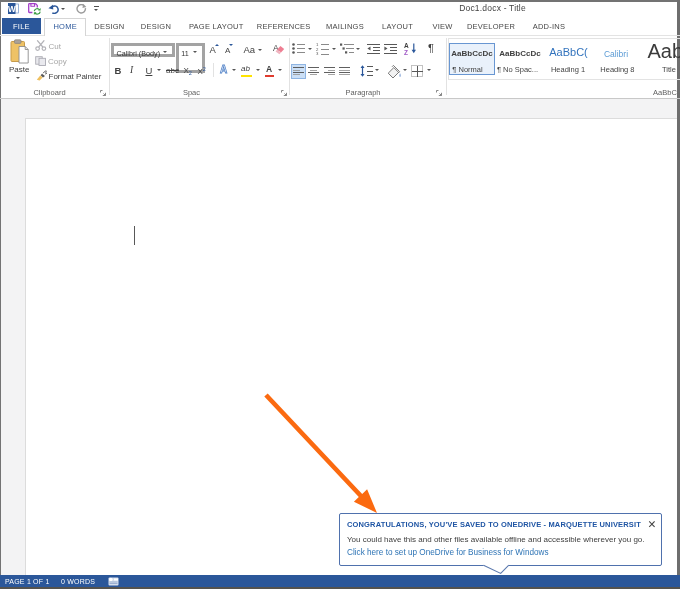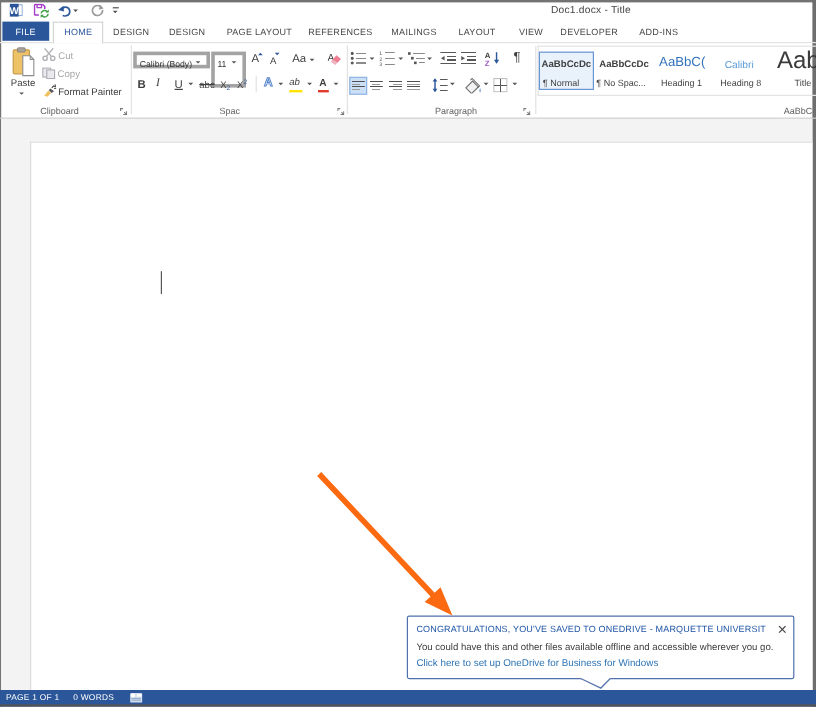--- a/index.html
+++ b/index.html
@@ -61,21 +61,21 @@
 <div class="a tab ctr" style="left:491px;top:21.6px">DEVELOPER</div>
 <div class="a tab ctr" style="left:549px;top:21.6px">ADD-INS</div>
 
 <div class="a" style="left:0;top:97.5px;width:680px;height:1px;background:#c8c8c8"></div>
 <div class="a sep" style="left:108.5px"></div>
 <div class="a sep" style="left:288.5px"></div>
 <div class="a sep" style="left:446px"></div>
 
 <div class="a glbl ctr" style="left:49.5px;top:88.3px">Clipboard</div>
 <div class="a glbl ctr" style="left:191.5px;top:88.3px">Spac</div>
-<div class="a glbl ctr" style="left:380px;top:88.3px">Paragraph</div>
+<div class="a glbl ctr" style="left:363px;top:88.3px">Paragraph</div>
 <div class="a glbl ctr" style="left:665px;top:88.3px">AaBbC</div>
 <svg class="a dlg" style="left:99.8px;top:89.6px" viewBox="0 0 6 6">
     <path d="M0.5 2.5 V0.5 H2.5 M3.5 3.5 L5.5 5.5 M5.5 2.8 V5.5 H2.8" fill="none" stroke="#7a7a7a" stroke-width="0.9"></path>
   </svg>
 <svg class="a dlg" style="left:280.8px;top:89.6px" viewBox="0 0 6 6">
     <path d="M0.5 2.5 V0.5 H2.5 M3.5 3.5 L5.5 5.5 M5.5 2.8 V5.5 H2.8" fill="none" stroke="#7a7a7a" stroke-width="0.9"></path>
   </svg>
 <svg class="a dlg" style="left:435.8px;top:89.6px" viewBox="0 0 6 6">
     <path d="M0.5 2.5 V0.5 H2.5 M3.5 3.5 L5.5 5.5 M5.5 2.8 V5.5 H2.8" fill="none" stroke="#7a7a7a" stroke-width="0.9"></path>
   </svg>
@@ -243,20 +243,20 @@
 <div class="a" style="left:61px;top:577.5px;font-size:7px;letter-spacing:.2px;color:#fff;white-space:nowrap">0 WORDS</div>
 <svg class="a" style="left:108px;top:576.5px" width="11" height="9" viewBox="0 0 11 9">
   <rect x="0.5" y="0.5" width="10" height="8" rx="1" fill="#d5deed"></rect>
   <circle cx="2.8" cy="2.5" r="1.8" fill="#fff"></circle>
   <rect x="6" y="1.5" width="4" height="2" fill="#fff"></rect>
   <path d="M1.5 5 H9.5 M1.5 6.5 H9.5" stroke="#8ba3c9" stroke-width="0.8"></path>
 </svg>
 <div class="a" style="left:0;top:587px;width:680px;height:2px;background:#55534f"></div>
 
 <div class="a" style="left:338.9px;top:513.2px;width:322.9px;height:52.9px;background:#fff;border:1.2px solid #4f71ad;border-radius:2px;box-sizing:border-box"></div>
-<div class="a" style="left:347px;top:519.8px;font-size:7.5px;font-weight:normal;letter-spacing:.15px;color:#1f55a4;white-space:nowrap">CONGRATULATIONS, YOU'VE SAVED TO ONEDRIVE - MARQUETTE UNIVERSIT</div>
+<div class="a" style="left:347px;top:519.8px;font-size:7.5px;font-weight:bold;letter-spacing:.15px;color:#1f55a4;white-space:nowrap">CONGRATULATIONS, YOU'VE SAVED TO ONEDRIVE - MARQUETTE UNIVERSIT</div>
 <div class="a" style="left:647.5px;top:517.8px;font-size:10.5px;color:#454545">✕</div>
 <div class="a" style="left:347px;top:535px;font-size:8px;color:#3d3d3d;white-space:nowrap">You could have this and other files available offline and accessible wherever you go.</div>
 <div class="a" style="left:347px;top:548.3px;font-size:8.2px;color:#2e74b5;white-space:nowrap">Click here to set up OneDrive for Business for Windows</div>
 <svg class="a" style="left:483px;top:564px" width="27" height="11" viewBox="0 0 27 11">
   <polygon points="0.5,0 17.7,0 25.8,0 25.8,1.4 17.7,9.4 0.5,1.4" fill="#fff" stroke="none"></polygon>
   <path d="M0.5 1.2 L17.7 9.4 L25.8 1.2" fill="#fff" stroke="#5b79ae" stroke-width="1.1"></path>
 </svg>
 
 </body></html>

